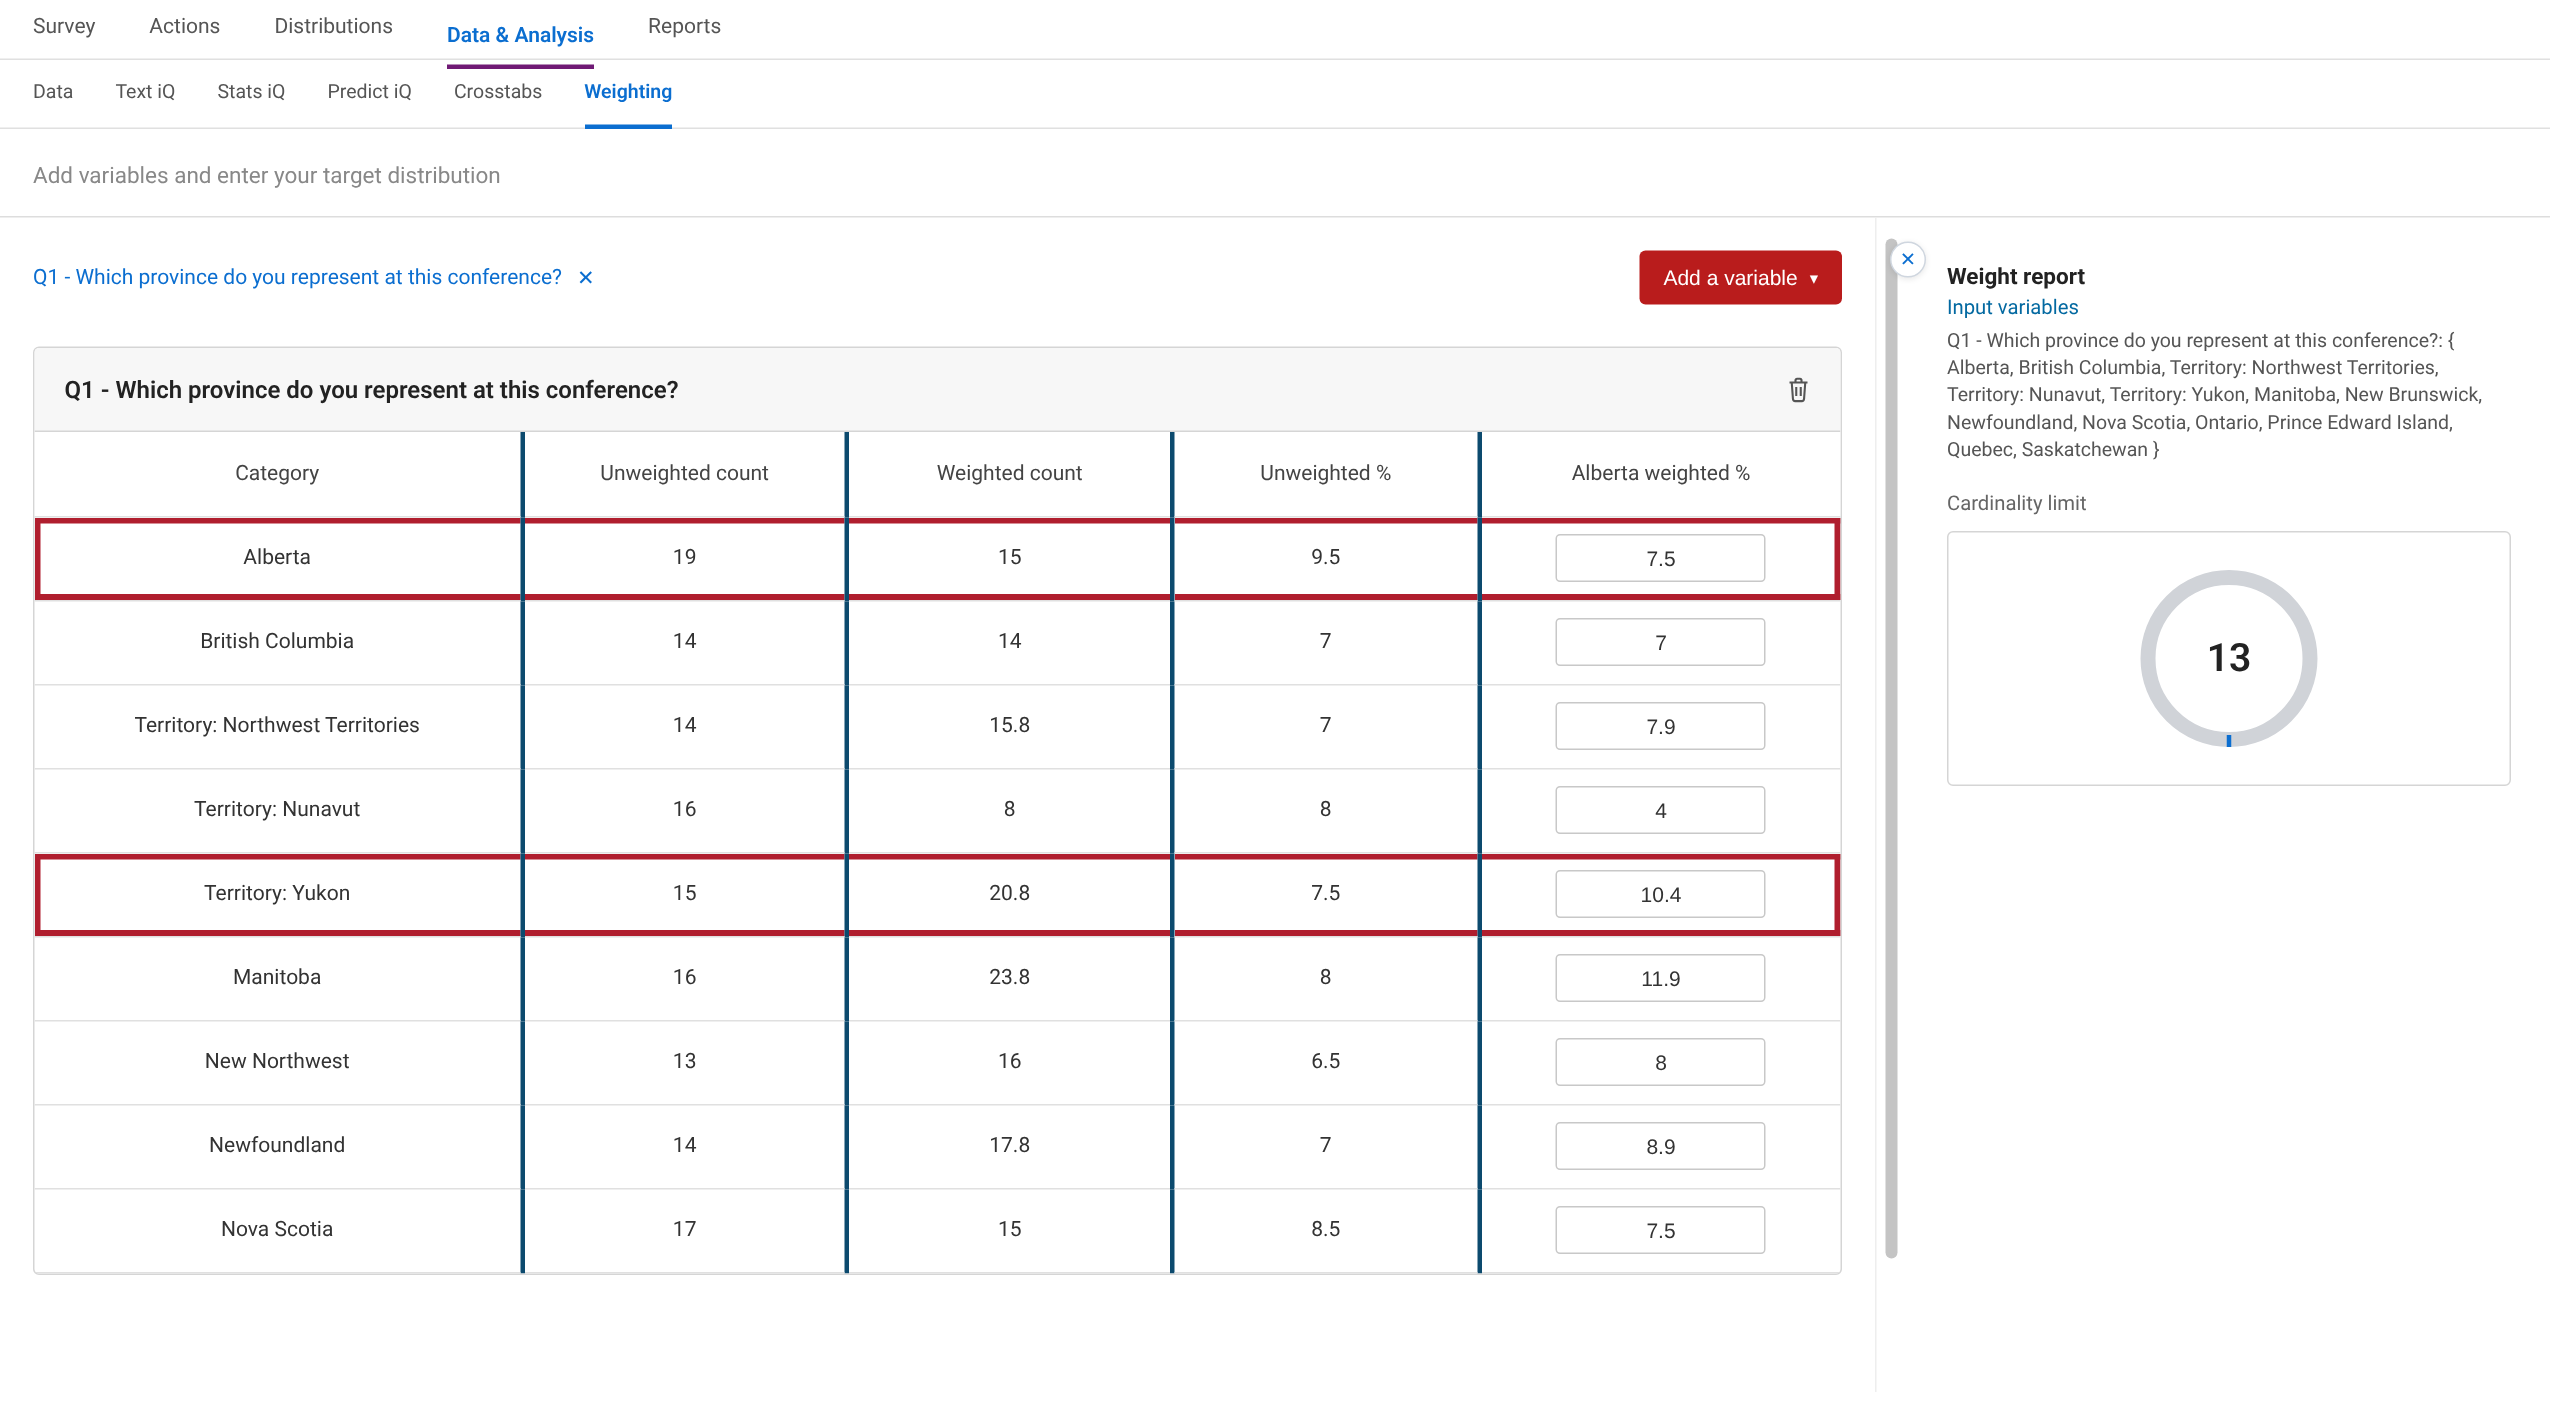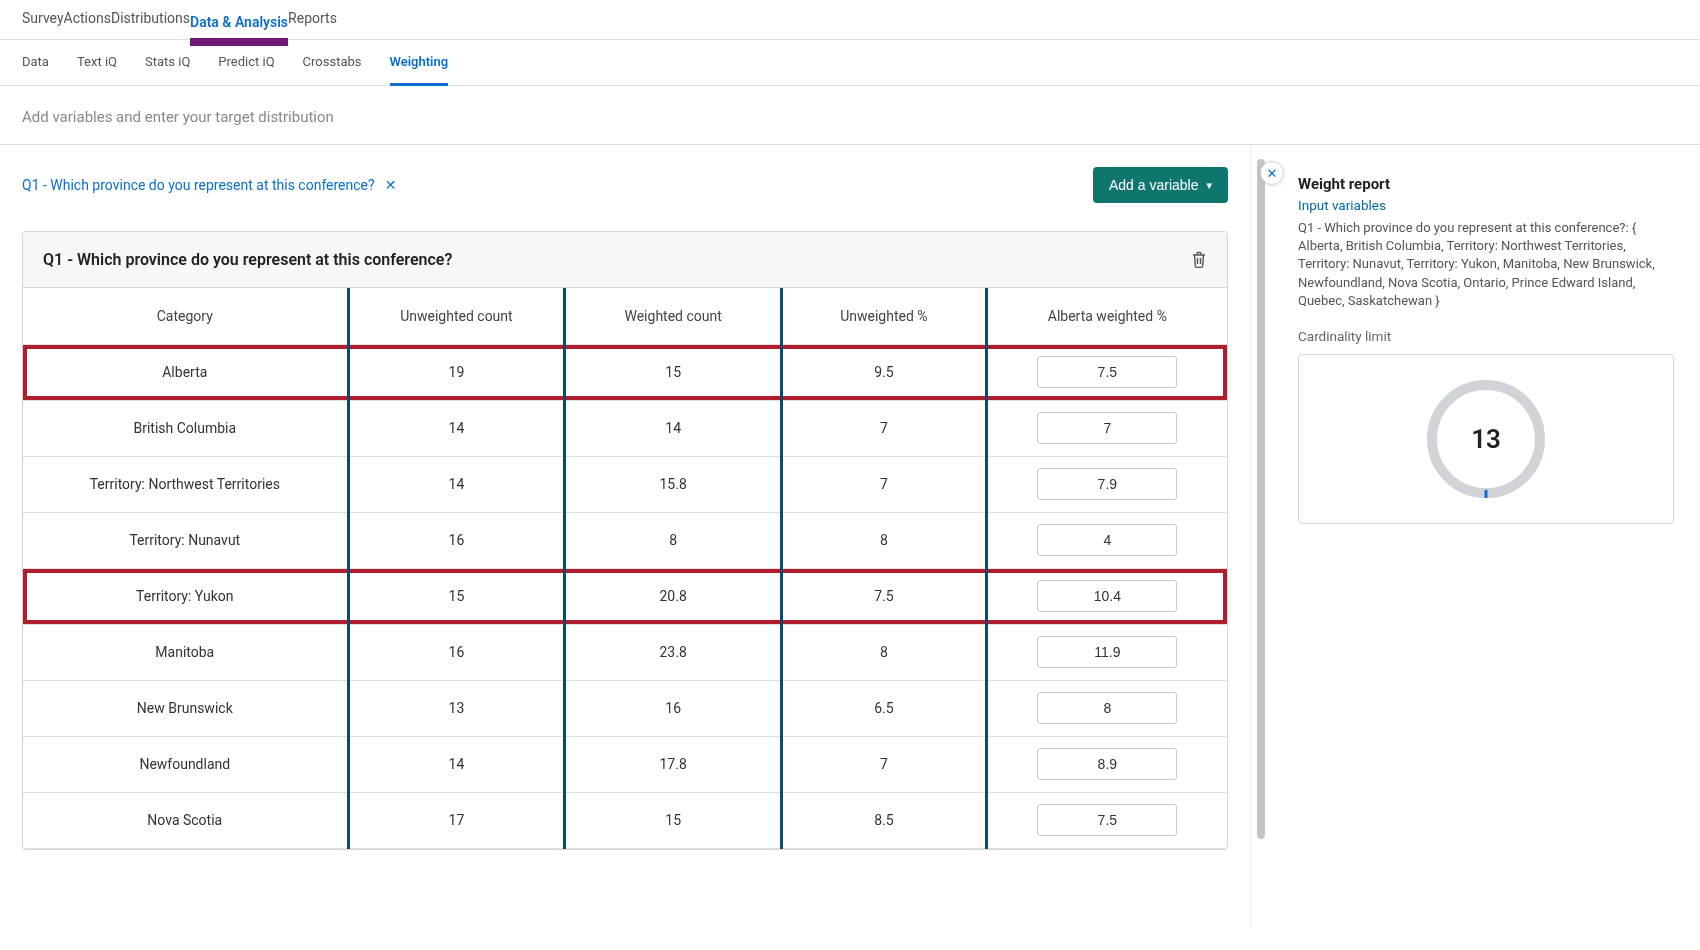--- a/index.html
+++ b/index.html
@@ -8,38 +8,39 @@
     font-size: 14px;
     color: #333;
     background: #fff;
     width: 1700px;
     height: 950px;
     overflow: hidden;
   }
 
   .top-tabs {
     display: flex;
+    gap: 36px;
     padding: 0 22px;
     border-bottom: 1px solid #e0e0e0;
     height: 40px;
     align-items: center;
   }
   .top-tab {
     font-size: 14px;
     color: #555;
     cursor: pointer;
     height: 40px;
     display: flex;
     align-items: center;
     border-bottom: 3px solid transparent;
   }
   .top-tab.active {
     color: #0b6ed0;
     font-weight: 600;
-    border-bottom: 8px solid #701a75;
+    border-bottom: 3px solid #701a75;
     margin-top: 12px;
   }
 
   .sub-tabs {
     display: flex;
     gap: 28px;
     padding: 0 22px;
     border-bottom: 1px solid #e0e0e0;
     height: 46px;
     align-items: center;
@@ -98,21 +99,21 @@
     gap: 10px;
     color: #0b6ed0;
     font-size: 14px;
     cursor: pointer;
   }
   .variable-tag .x-icon {
     font-size: 14px;
     color: #0b6ed0;
   }
   .add-var-btn {
-    background: #0f766e;
+    background: #b91c1c;
     color: #fff;
     border: none;
     border-radius: 4px;
     padding: 10px 16px;
     font-size: 14px;
     cursor: pointer;
     display: inline-flex;
     align-items: center;
     gap: 8px;
   }
@@ -370,21 +371,21 @@
               <td><input class="target-input" value="10.4" style=""></td>
             </tr>
             <tr>
               <td>Manitoba</td>
               <td>16</td>
               <td>23.8</td>
               <td>8</td>
               <td><input class="target-input" value="11.9" style=""></td>
             </tr>
             <tr>
-              <td>New Brunswick</td>
+              <td>New Northwest</td>
               <td>13</td>
               <td>16</td>
               <td>6.5</td>
               <td><input class="target-input" value="8" style=""></td>
             </tr>
             <tr>
               <td>Newfoundland</td>
               <td>14</td>
               <td>17.8</td>
               <td>7</td>

